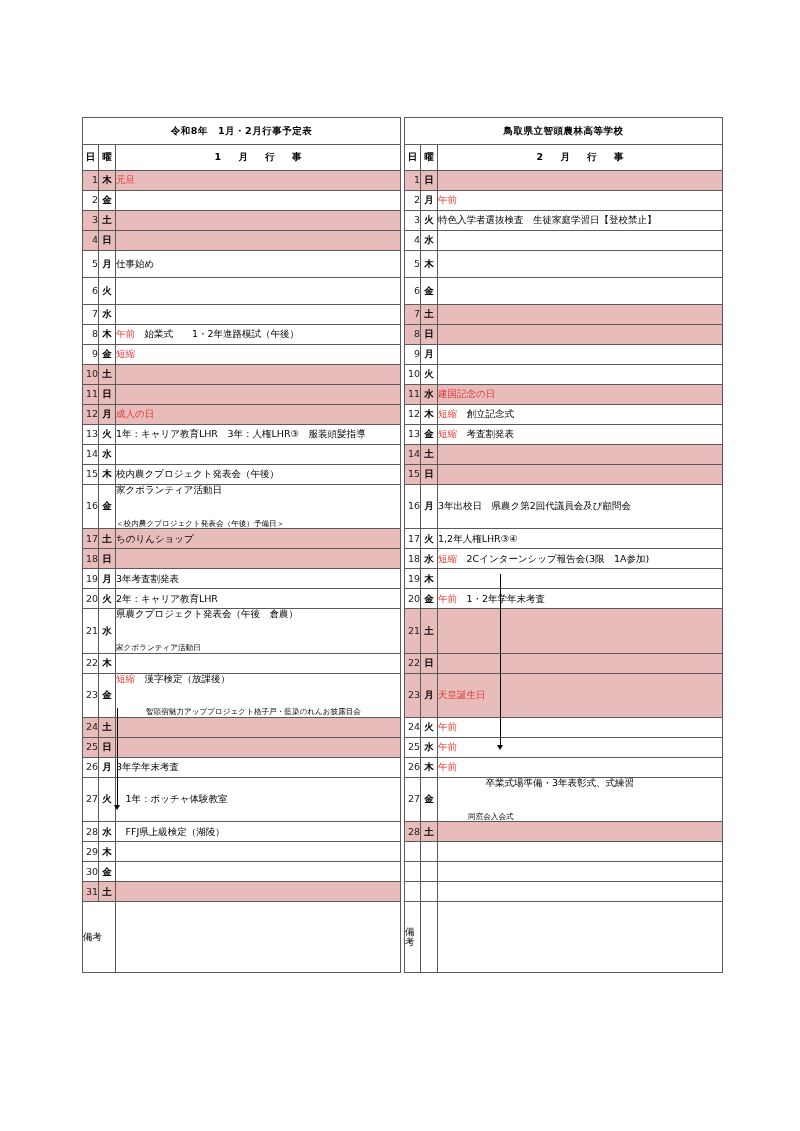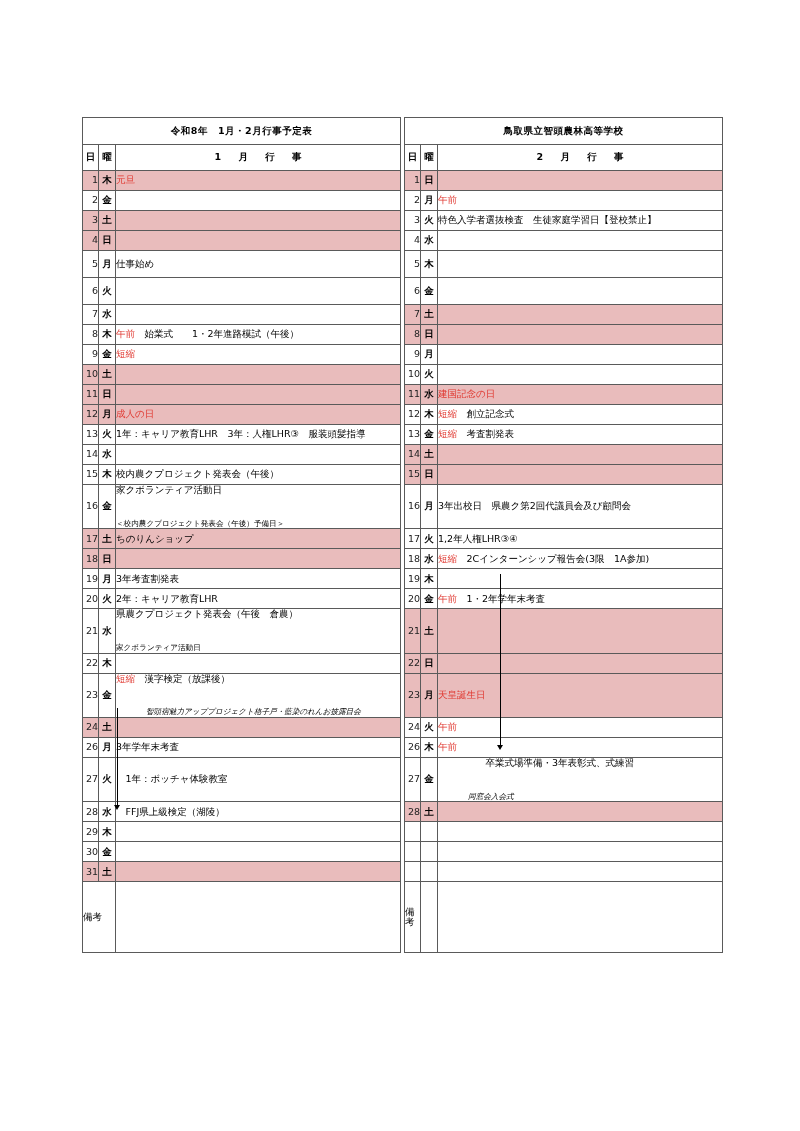--- a/index.html
+++ b/index.html
@@ -73,21 +73,21 @@
     white-space:nowrap;
     overflow:hidden;
   }
 
   
   .pink{background:#e9bcbc !important;}
   .ev .tag{color:#e0372f;}
 
   
   .l2{display:block;font-size:7.6px;line-height:1.15;margin-top:24px;}
-  .l2.indent{padding-left:30px;font-style:italic;}
+  .l2.indent{padding-left:30px;}
   .l1{display:block;}
   .sm{font-size:8.2px;}
 
   
   col.c-gap{width:4px;}
   td.gap{border:none !important;background:transparent !important;}
 
   
   td.remark-label{
     font-size:9.5px;
@@ -357,20 +357,29 @@
         <tr style="height: 20px;">
           <td class="day pink">24</td>
           <td class="wd pink">土</td>
           <td class="ev pink"></td>
           <td class="gap"></td>
           <td class="day">24</td>
           <td class="wd">火</td>
           <td class="ev"><span class="tag">午前</span></td>
         </tr>
         <tr style="height: 20px;">
+          <td class="day pink">25</td>
+          <td class="wd pink">日</td>
+          <td class="ev pink"></td>
+          <td class="gap"></td>
+          <td class="day">25</td>
+          <td class="wd">水</td>
+          <td class="ev"><span class="tag">午前</span></td>
+        </tr>
+        <tr style="height: 20px;">
           <td class="day">26</td>
           <td class="wd">月</td>
           <td class="ev"><span>3年学年末考査</span></td>
           <td class="gap"></td>
           <td class="day">26</td>
           <td class="wd">木</td>
           <td class="ev"><span class="tag">午前</span></td>
         </tr>
         <tr style="height: 27px;">
           <td class="day">27</td>

